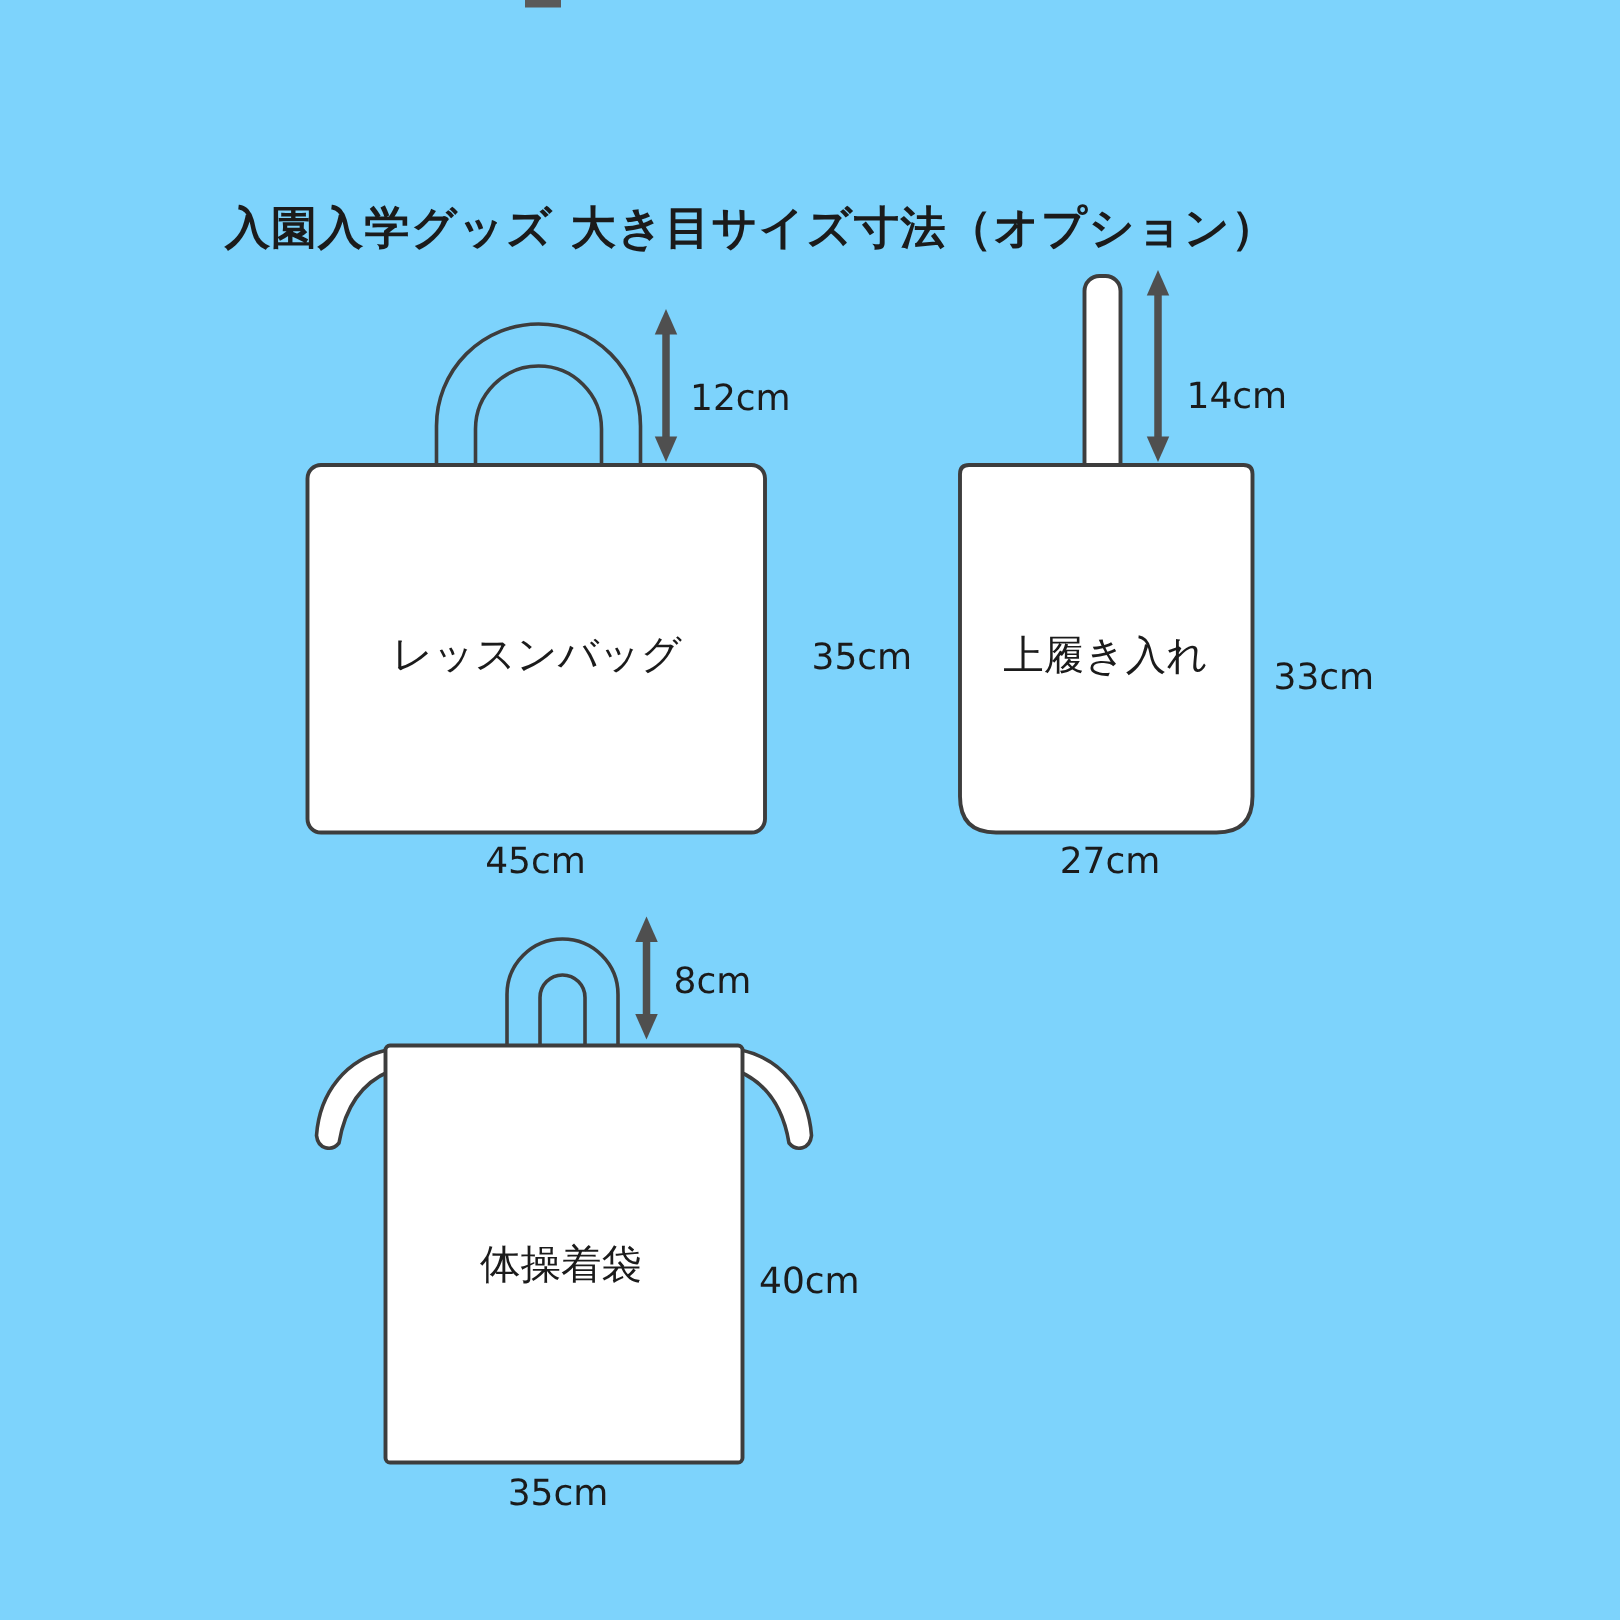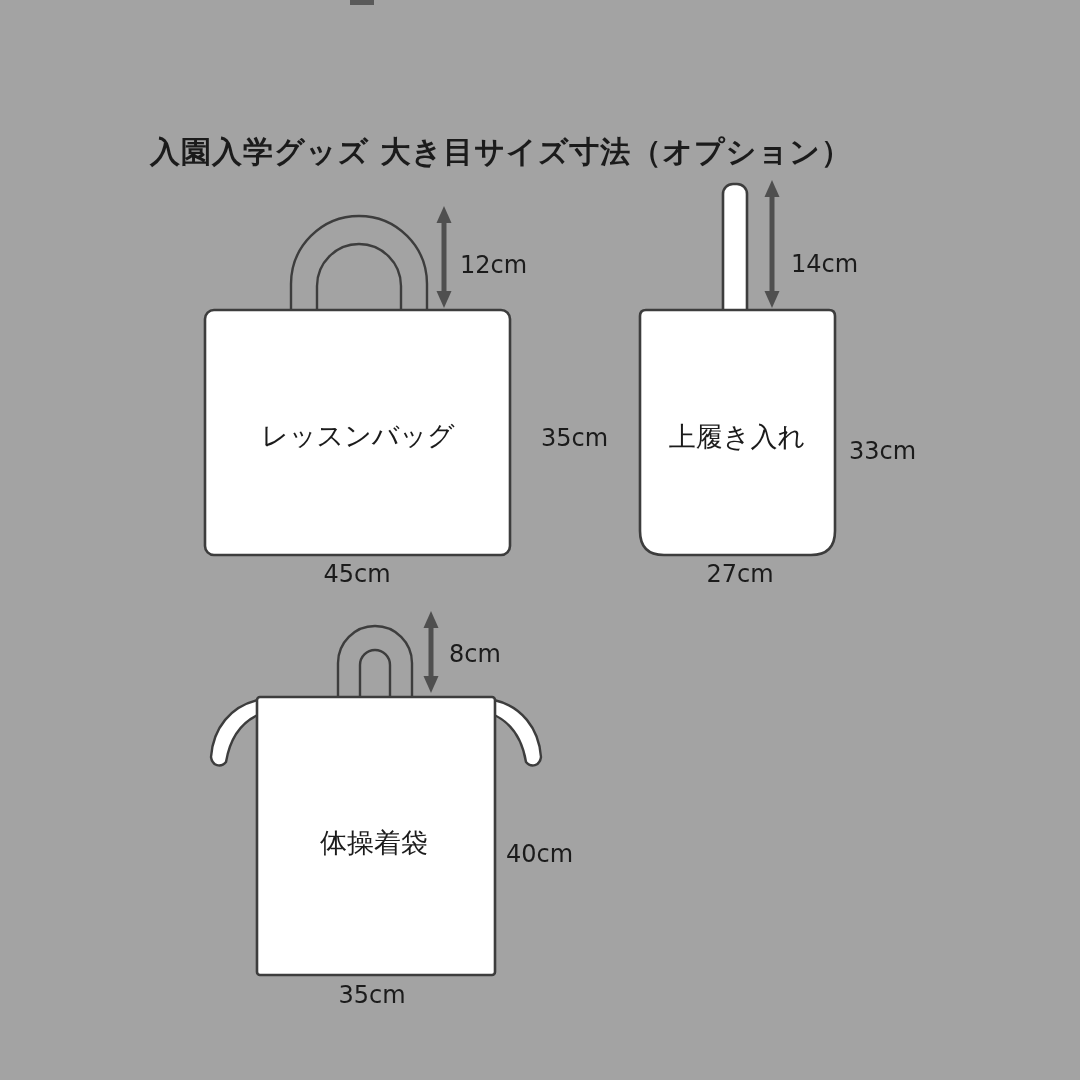--- a/index.html
+++ b/index.html
@@ -4,21 +4,21 @@
 <style>
   html, body {
     margin: 0;
     padding: 0;
     background: #ffffff;
   }
   .canvas {
     position: relative;
     width: 1080px;
     height: 1080px;
-    background: #a3a3a3;
+    background: #7dd3fc;
     overflow: hidden;
     font-family: "DejaVu Sans", "Liberation Sans", sans-serif;
   }
   svg {
     display: block;
   }
   .bag-outline {
     fill: #ffffff;
     stroke: #3d3d3d;
     stroke-width: 2.6;

